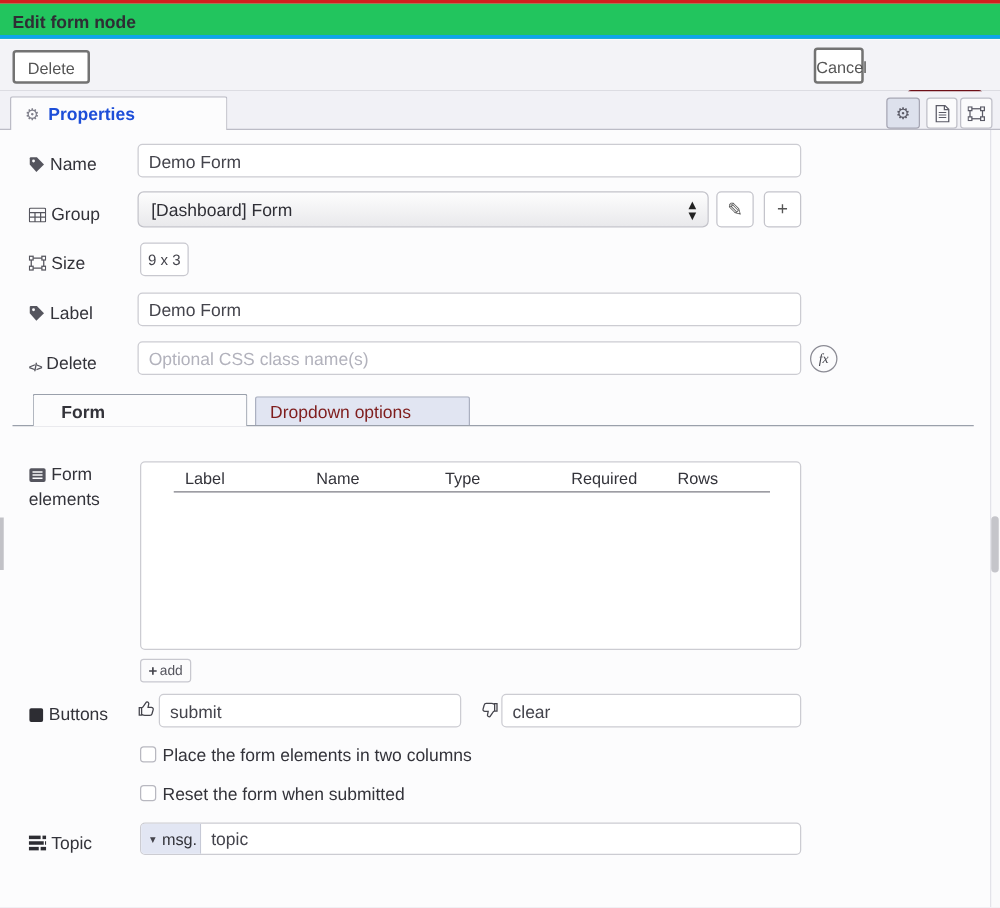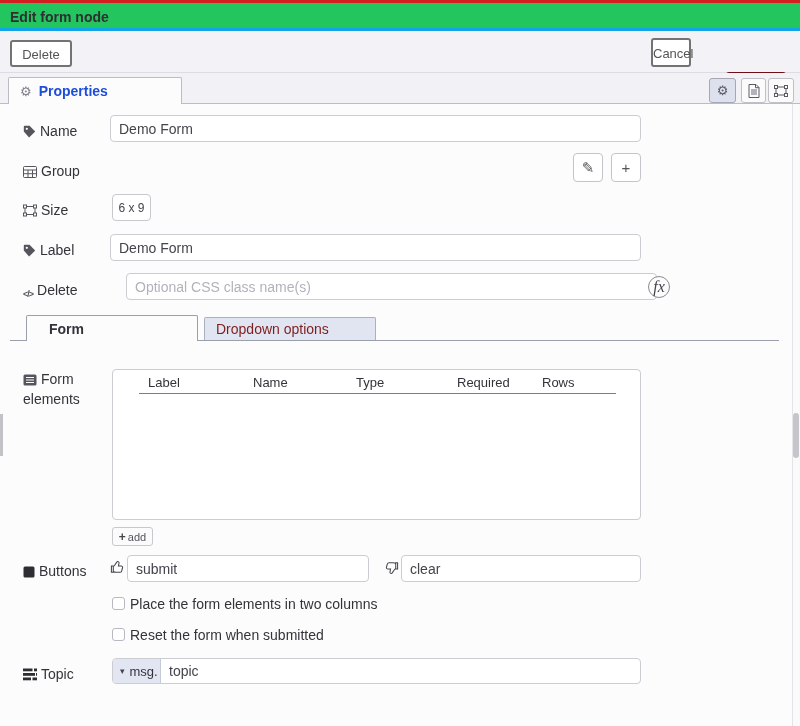--- a/index.html
+++ b/index.html
@@ -30,21 +30,21 @@
   
   .rowlabel { position:absolute; left:23px; width:80px; font-size:14px; color:#33333a; line-height:20px; }
   .rowlabel svg, .rowlabel .glyphicon { vertical-align:-2px; margin-right:4px; }
   .inp { position:absolute; border:1px solid #ccccd2; border-radius:4px; background:#fff; font-size:14px; color:#44444c; padding:0 8px; font-family:inherit; outline:none; }
   .inp::placeholder { color:#b2b2bc; }
 
   .select { position:absolute; left:110px; top:153px; width:457px; height:29px; border:1px solid #c2c2c9; border-radius:5px; background:linear-gradient(#fdfdfd,#e9e9ec); display:flex; align-items:center; padding:0 10px; font-size:14px; color:#2f2f36; }
   .sel-arrows { position:absolute; right:9px; top:5px; display:flex; flex-direction:column; line-height:9px; font-size:8px; color:#222; font-family:"DejaVu Sans", sans-serif; }
   .sq-btn { position:absolute; top:153px; width:30px; height:29px; background:#fff; border:1px solid #c4c4cb; border-radius:4px; display:flex; align-items:center; justify-content:center; font-size:15px; color:#555; }
   .size-box { position:absolute; left:112px; top:194px; width:39px; height:27px; border:1px solid #c8c8cf; border-radius:4px; background:#fff; font-size:12px; color:#44444c; display:flex; align-items:center; justify-content:center; }
-  .fx-btn { position:absolute; left:648px; top:276px; width:22px; height:22px; border:1px solid #8b8b94; border-radius:50%; background:#fcfcfd; font-family:"Liberation Serif", serif; font-style:italic; font-size:16px; color:#44444c; display:flex; align-items:center; justify-content:center; }
+  .fx-btn { position:absolute; left:648px; top:276px; width:22px; height:22px; border:1px solid #8b8b94; border-radius:50%; background:#fcfcfd; font-family:"Liberation Serif", serif; font-style:italic; font-size:11px; color:#44444c; display:flex; align-items:center; justify-content:center; }
 
   
   .subtab-line { position:absolute; left:10px; top:340px; width:769px; height:1px; background:#9aa0ab; }
   .subtab { position:absolute; font-size:14px; display:flex; align-items:center; }
   .subtab-form { left:26px; top:315px; width:172px; height:26px; background:#fcfcfd; border:1px solid #9aa0ab; border-bottom:none; border-radius:2px 2px 0 0; z-index:2; padding-left:22px; font-weight:bold; color:#33333a; }
   .subtab-dropdown { left:204px; top:317px; width:172px; height:23px; background:#e1e5f2; border:1px solid #abb0c0; border-bottom:none; border-radius:2px 2px 0 0; padding-left:11px; color:#7f1d1d; }
 
   
   .fe-table { position:absolute; left:112px; top:369px; width:529px; height:151px; border:1px solid #ccccd2; border-radius:4px; background:#fff; }
   .fe-head { position:absolute; top:5px; font-size:13px; color:#33333a; }
@@ -115,50 +115,57 @@
       </svg><span>Name</span>
   </div>
   <input class="inp" style="left: 110px; top: 115px; width: 531px; height: 27px;" value="Demo Form">
 
   <div class="rowlabel" style="top:161px;">
     <svg class="icon" width="14" height="12" viewBox="0 0 14 12">
         <rect x="0.5" y="0.5" width="13" height="11" rx="1" fill="none" stroke="#55555e"></rect>
         <path d="M.5 4h13M5 4v7.5M9.5 4v7.5M.5 7.7h13" stroke="#55555e" fill="none"></path>
       </svg><span>Group</span>
   </div>
+  <div class="select">
+    <span>[Dashboard] Form</span>
+    <span class="sel-arrows">
+        <span>▲</span>
+        <span>▼</span>
+      </span>
+  </div>
   <div class="sq-btn" style="left:573px;">
     <span>✎</span>
   </div>
   <div class="sq-btn" style="left:611px;">
     <span>+</span>
   </div>
 
   <div class="rowlabel" style="top:200px;">
     <svg class="icon" width="14" height="13" viewBox="0 0 14 12">
         <rect x="2" y="2" width="10" height="8" fill="none" stroke="#55555e"></rect>
         <rect x="0.5" y="0.5" width="3" height="3" fill="#fcfcfd" stroke="#55555e"></rect>
         <rect x="10.5" y="0.5" width="3" height="3" fill="#fcfcfd" stroke="#55555e"></rect>
         <rect x="0.5" y="8.5" width="3" height="3" fill="#fcfcfd" stroke="#55555e"></rect>
         <rect x="10.5" y="8.5" width="3" height="3" fill="#fcfcfd" stroke="#55555e"></rect>
       </svg><span>Size</span>
   </div>
-  <div class="size-box">6 x 9</div>
+  <div class="size-box">9 x 3</div>
 
   <div class="rowlabel" style="top:240px;">
     <svg class="icon" width="13" height="13" viewBox="0 0 16 16">
         <path d="M1 8V2a1 1 0 0 1 1-1h6l7 7-7.5 7.5z" fill="#55555e"></path>
         <circle cx="4.7" cy="4.7" r="1.4" fill="#fcfcfd"></circle>
       </svg><span>Label</span>
   </div>
   <input class="inp" style="left: 110px; top: 234px; width: 531px; height: 27px;" value="Demo Form">
 
   <div class="rowlabel" style="top:280px;">
     <span class="glyphicon" style="font-size:9px; font-weight:bold; color:#55555e; letter-spacing:-1px;">&lt;/&gt;</span><span>Delete</span>
   </div>
-  <input class="inp" style="left: 110px; top: 273px; width: 531px; height: 27px; margin-left: 16px;" placeholder="Optional CSS class name(s)">
+  <input class="inp" style="left: 110px; top: 273px; width: 531px; height: 27px;" placeholder="Optional CSS class name(s)">
   <div class="fx-btn">
     <span>fx</span>
   </div>
 
   <div class="subtab-line"></div>
   <div class="subtab subtab-form">Form</div>
   <div class="subtab subtab-dropdown">Dropdown options</div>
 
   <div class="rowlabel" style="top:369px; width:72px;">
     <svg class="icon" width="14" height="12" viewBox="0 0 14 12">

